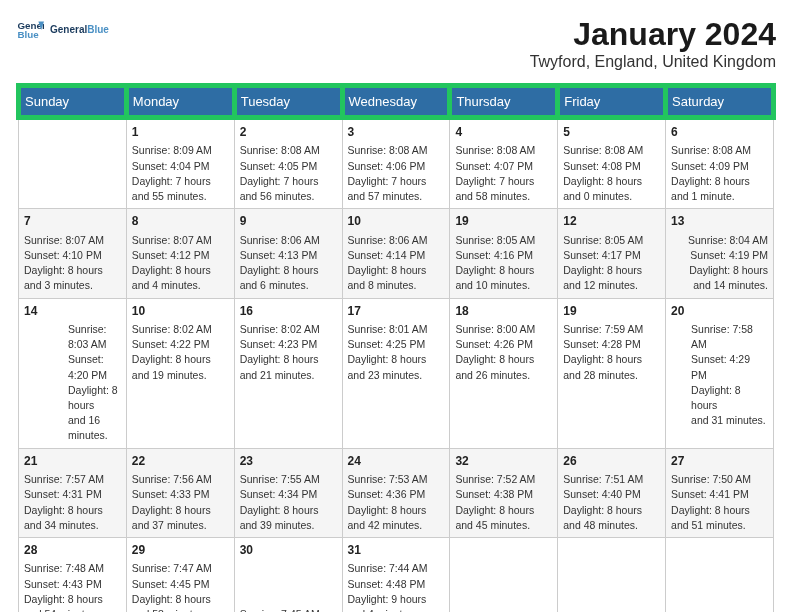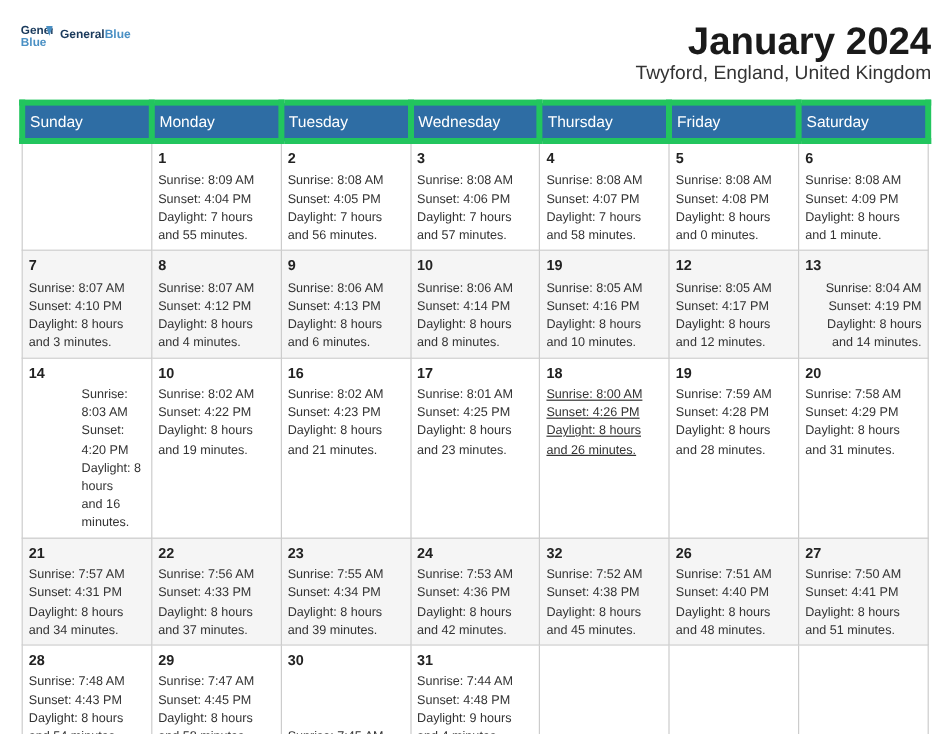--- a/index.html
+++ b/index.html
@@ -235,35 +235,35 @@
         </td>
         <td>
           <span class="day-num">17</span>
           <div class="day-info" style="white-space: pre-line;">Sunrise: 8:01 AM
 Sunset: 4:25 PM
 Daylight: 8 hours
 and 23 minutes.</div>
         </td>
         <td>
           <span class="day-num">18</span>
-          <div class="day-info" style="white-space: pre-line; text-decoration: underline;">Sunrise: 8:00 AM
+          <div class="day-info" style="white-space: pre-line;">Sunrise: 8:00 AM
 Sunset: 4:26 PM
 Daylight: 8 hours
 and 26 minutes.</div>
         </td>
         <td>
           <span class="day-num">19</span>
           <div class="day-info" style="white-space: pre-line;">Sunrise: 7:59 AM
 Sunset: 4:28 PM
 Daylight: 8 hours
 and 28 minutes.</div>
         </td>
         <td>
           <span class="day-num">20</span>
-          <div class="day-info" style="white-space: pre-line;">Sunrise: 7:58 AM
+          <div class="day-info" style="white-space: pre-line; margin-left: 20px;">Sunrise: 7:58 AM
 Sunset: 4:29 PM
 Daylight: 8 hours
 and 31 minutes.</div>
         </td>
       </tr>
       <tr>
         <td>
           <span class="day-num">21</span>
           <div class="day-info" style="white-space: pre-line;">Sunrise: 7:57 AM
 Sunset: 4:31 PM

